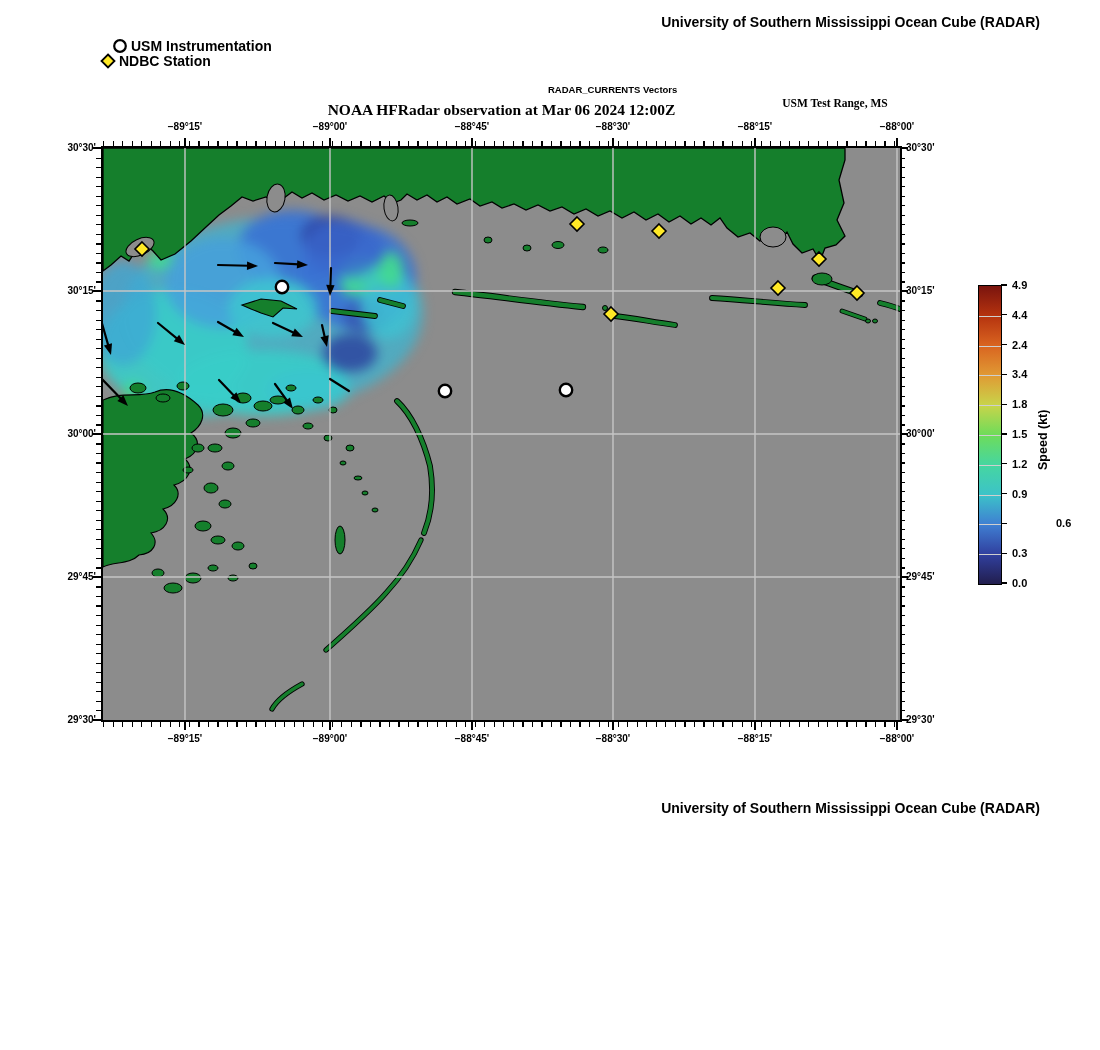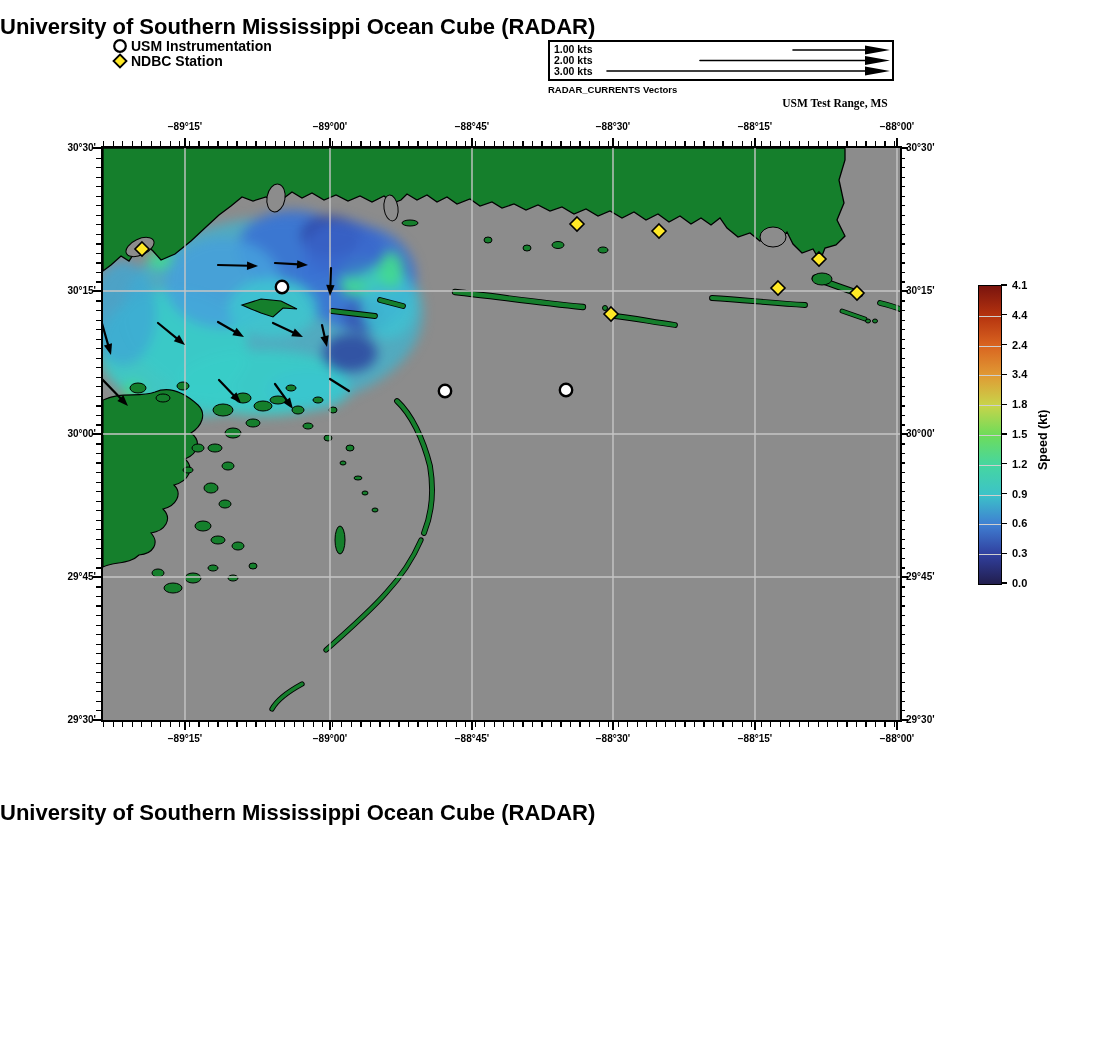--- a/index.html
+++ b/index.html
@@ -1,19 +1,19 @@
 <!DOCTYPE html>
 <html><head>
 <meta charset="utf-8">
 <style>
   html,body{margin:0;padding:0;background:#fff;}
   #figure{position:relative;width:1100px;height:1050px;background:#fff;overflow:hidden;
           font-family:"Liberation Sans",sans-serif;color:#000;}
   .abs{position:absolute;}
-  .title{font-weight:bold;font-size:22px;text-align:left;letter-spacing:0;}
+  .title{font-weight:bold;font-size:14px;text-align:right;letter-spacing:0;margin-left:40px;}
   .serif{font-family:"Liberation Serif","DejaVu Serif",serif;}
   
   .legend-row{position:absolute;height:16px;display:flex;align-items:center;}
   .legend-label{font-weight:bold;font-size:14px;margin-left:3px;}
   
   #vecbox{position:absolute;left:548px;top:40px;width:342px;height:37px;border:2.5px solid #000;background:#fff;}
   .veclabel{position:absolute;left:4px;font-weight:bold;font-size:10.5px;line-height:11.5px;}
   #veccaption{position:absolute;left:548px;top:84px;width:170px;font-weight:bold;font-size:9.5px;}
   #subtitle{position:absolute;left:103px;top:101px;width:797px;text-align:center;
             font-weight:bold;font-size:15.5px;}
@@ -48,42 +48,30 @@
 <div id="figure">
 
   <div class="abs title" style="left:0;top:14px;width:1000px;">University of Southern Mississippi Ocean Cube (RADAR)</div>
 
   <div class="legend-row" style="left:112px;top:38px;">
     <svg width="16" height="16">
       <circle cx="8" cy="8" r="5.8" fill="#fff" stroke="#000" stroke-width="2.2"></circle>
     </svg>
     <span class="legend-label">USM Instrumentation</span>
   </div>
-  <div class="legend-row" style="left:112px;top:53px;justify-content:flex-end;">
+  <div class="legend-row" style="left:100px;top:53px;justify-content:flex-end;">
     <svg width="16" height="16">
       <polygon points="8,1.5 14.5,8 8,14.5 1.5,8" fill="#ffe926" stroke="#000" stroke-width="1.8"></polygon>
     </svg>
     <span class="legend-label">NDBC Station</span>
   </div>
 
-  <div id="vecbox">
-    <div class="veclabel" style="top:2px;">1.00 kts</div>
-    <div class="veclabel" style="top:13px;">2.00 kts</div>
-    <div class="veclabel" style="top:24px;">3.00 kts</div>
-    <svg id="vecbox-svg" width="342" height="37" style="position:absolute;left:0;top:0;">
-        <line x1="243" y1="8" x2="317" y2="8" stroke="#000" stroke-width="1.6" stroke-linecap="round"></line>
-        <polygon points="340,8 315,12.5 315,3.5" fill="#000"></polygon>
-        <line x1="150" y1="18.5" x2="317" y2="18.5" stroke="#000" stroke-width="1.6" stroke-linecap="round"></line>
-        <polygon points="340,18.5 315,23 315,14" fill="#000"></polygon>
-        <line x1="57" y1="29" x2="317" y2="29" stroke="#000" stroke-width="1.6" stroke-linecap="round"></line>
-        <polygon points="340,29 315,33.5 315,24.5" fill="#000"></polygon>
-      </svg>
-  </div>
   <div id="veccaption">RADAR_CURRENTS Vectors</div>
 
+  <div id="subtitle" class="serif">NOAA HFRadar observation at Mar 06 2024 12:00Z</div>
   <div id="rangelabel" class="serif">USM Test Range, MS</div>
 
   <div id="map-frame">
     <div id="map-inner">
       <div id="blobs">
           <div class="blob" style="left: 20px; top: 70px; width: 300px; height: 190px; background: rgb(62, 180, 208); opacity: 0.75;"></div>
           <div class="blob" style="left: -5px; top: 142px; width: 150px; height: 116px; background: rgb(56, 205, 201); opacity: 0.9;"></div>
           <div class="blob" style="left: 75px; top: 202px; width: 170px; height: 66px; background: rgb(56, 205, 201); opacity: 0.9;"></div>
           <div class="blob" style="left: 197px; top: 78px; width: 116px; height: 104px; background: rgb(58, 114, 212); opacity: 0.9;"></div>
           <div class="blob" style="left: 135px; top: 62px; width: 110px; height: 76px; background: rgb(58, 114, 212); opacity: 0.9;"></div>
@@ -289,37 +277,37 @@
       <div class="cbar-line" style="top: 89.4px;"></div>
       <div class="cbar-line" style="top: 119.2px;"></div>
       <div class="cbar-line" style="top: 149px;"></div>
       <div class="cbar-line" style="top: 178.8px;"></div>
       <div class="cbar-line" style="top: 208.6px;"></div>
       <div class="cbar-line" style="top: 238.4px;"></div>
       <div class="cbar-line" style="top: 268.2px;"></div>
     </div>
   <div id="cbar-marks">
       <div class="cbar-tick" style="left: 1001px; top: 284.3px;"></div>
-      <div class="cbar-num" style="left: 1012px; top: 279px;">4.1</div>
+      <div class="cbar-num" style="left: 1012px; top: 279px;">4.9</div>
       <div class="cbar-tick" style="left: 1001px; top: 314.1px;"></div>
       <div class="cbar-num" style="left: 1012px; top: 308.8px;">4.4</div>
       <div class="cbar-tick" style="left: 1001px; top: 343.9px;"></div>
       <div class="cbar-num" style="left: 1012px; top: 338.6px;">2.4</div>
       <div class="cbar-tick" style="left: 1001px; top: 373.7px;"></div>
       <div class="cbar-num" style="left: 1012px; top: 368.4px;">3.4</div>
       <div class="cbar-tick" style="left: 1001px; top: 403.5px;"></div>
       <div class="cbar-num" style="left: 1012px; top: 398.2px;">1.8</div>
       <div class="cbar-tick" style="left: 1001px; top: 433.3px;"></div>
       <div class="cbar-num" style="left: 1012px; top: 428px;">1.5</div>
       <div class="cbar-tick" style="left: 1001px; top: 463.1px;"></div>
       <div class="cbar-num" style="left: 1012px; top: 457.8px;">1.2</div>
       <div class="cbar-tick" style="left: 1001px; top: 492.9px;"></div>
       <div class="cbar-num" style="left: 1012px; top: 487.6px;">0.9</div>
       <div class="cbar-tick" style="left: 1001px; top: 522.7px;"></div>
-      <div class="cbar-num" style="left: 1012px; top: 517.4px;">0.6</div>
+      <div class="cbar-num" style="left: 1056px; top: 517.4px;">0.6</div>
       <div class="cbar-tick" style="left: 1001px; top: 552.5px;"></div>
       <div class="cbar-num" style="left: 1012px; top: 547.2px;">0.3</div>
       <div class="cbar-tick" style="left: 1001px; top: 582.3px;"></div>
       <div class="cbar-num" style="left: 1012px; top: 577px;">0.0</div>
     </div>
   <div id="cbar-title">Speed (kt)</div>
 
   <div class="abs title" style="left:0;top:800px;width:1000px;">University of Southern Mississippi Ocean Cube (RADAR)</div>
 </div>
 

